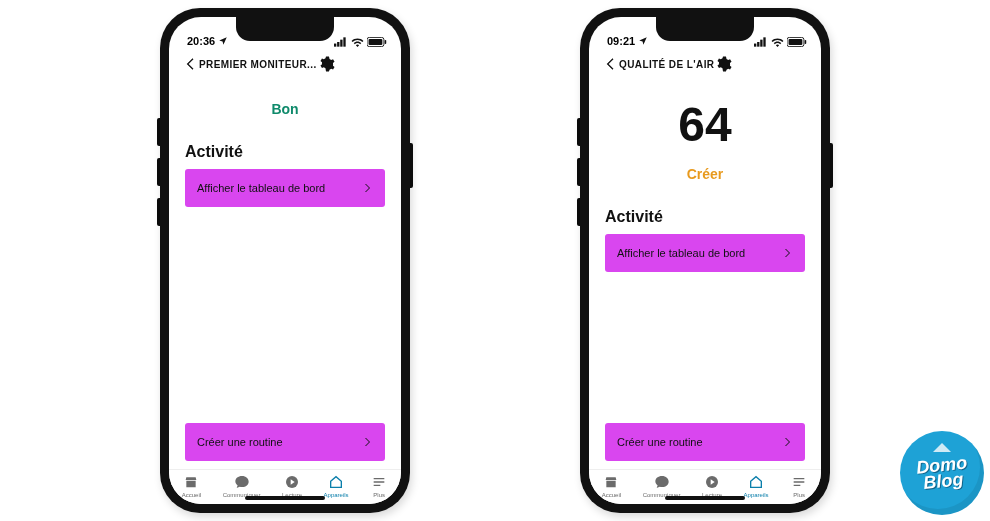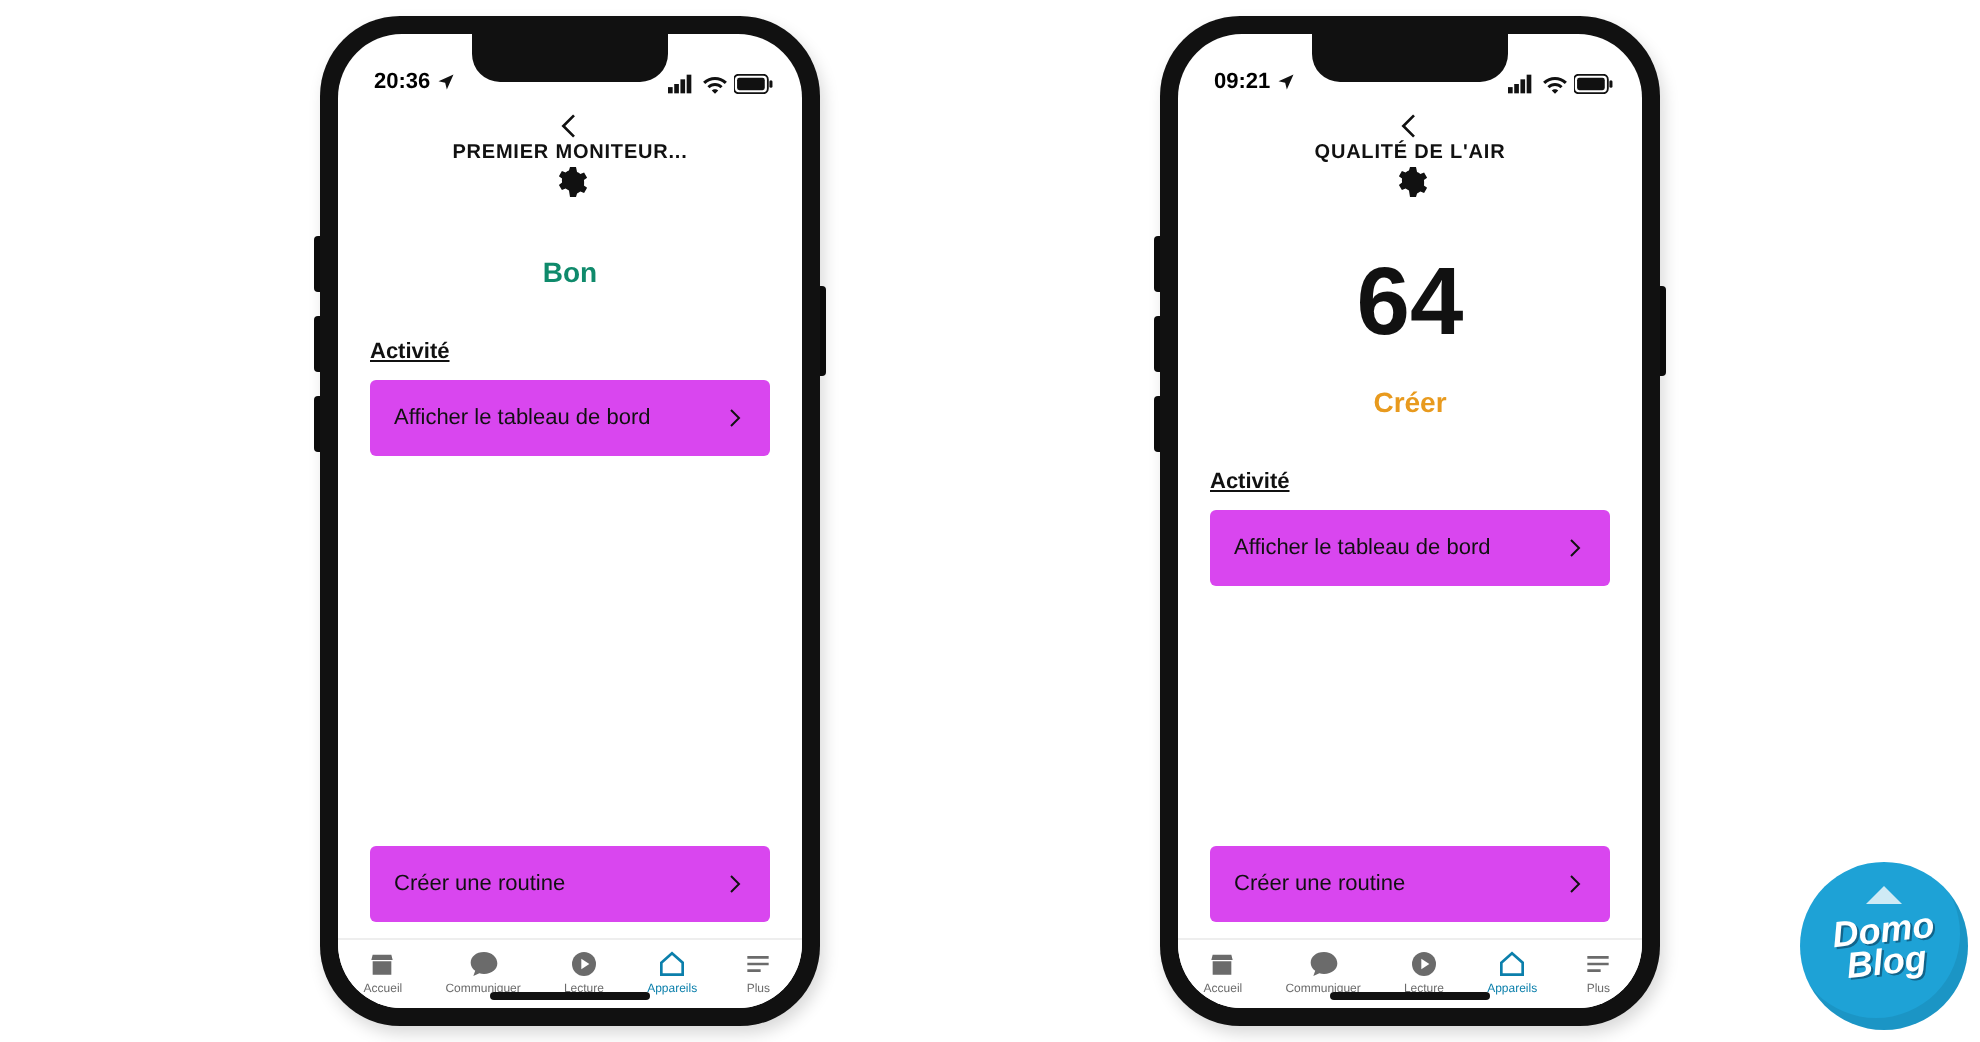--- a/index.html
+++ b/index.html
@@ -35,34 +35,33 @@
     height: 30px; display: flex; justify-content: space-between; align-items: flex-end;
     padding: 6px 14px 0 18px; font-size: 11px; font-weight: 600;
   }
   .sb-left { display:flex; align-items:center; gap:3px; }
   .sb-right { display:flex; align-items:center; gap:3px; }
   .sb-right svg { display:block; }
 
   .header {
     display:flex; align-items:center; 
     padding: 8px 14px 10px;
-    flex-direction: column;
   }
   .header .title {
     font-size: 10px; font-weight: 700; letter-spacing: 0.4px;
     text-transform: uppercase; color:#111;
   }
 
   .main { flex:1; padding: 4px 16px 0; display:flex; flex-direction:column; }
   .score { font-size: 48px; font-weight: 800; text-align:center; margin-top:10px; color:#111; }
   .quality { text-align:center; font-size: 14px; font-weight: 700; margin-top: 14px; }
   .q-good { color:#0f8a6b; }
   .q-mod { color:#e89a1e; }
 
-  .section-label { font-size:11px; font-weight:700; color:#111; margin-top:26px; margin-bottom:8px;text-decoration:underline; }
+  .section-label { font-size:16px; font-weight:700; color:#111; margin-top:26px; margin-bottom:8px; }
   .card {
     background:#d946ef; border-radius:3px;
     display:flex; align-items:center; justify-content:space-between;
     padding: 13px 12px; font-size:11px; font-weight:500; color:#111;
     cursor:pointer;
   }
   .spacer { flex:1; }
   .card.bottom { margin-bottom:8px; }
 
   .tabbar {

